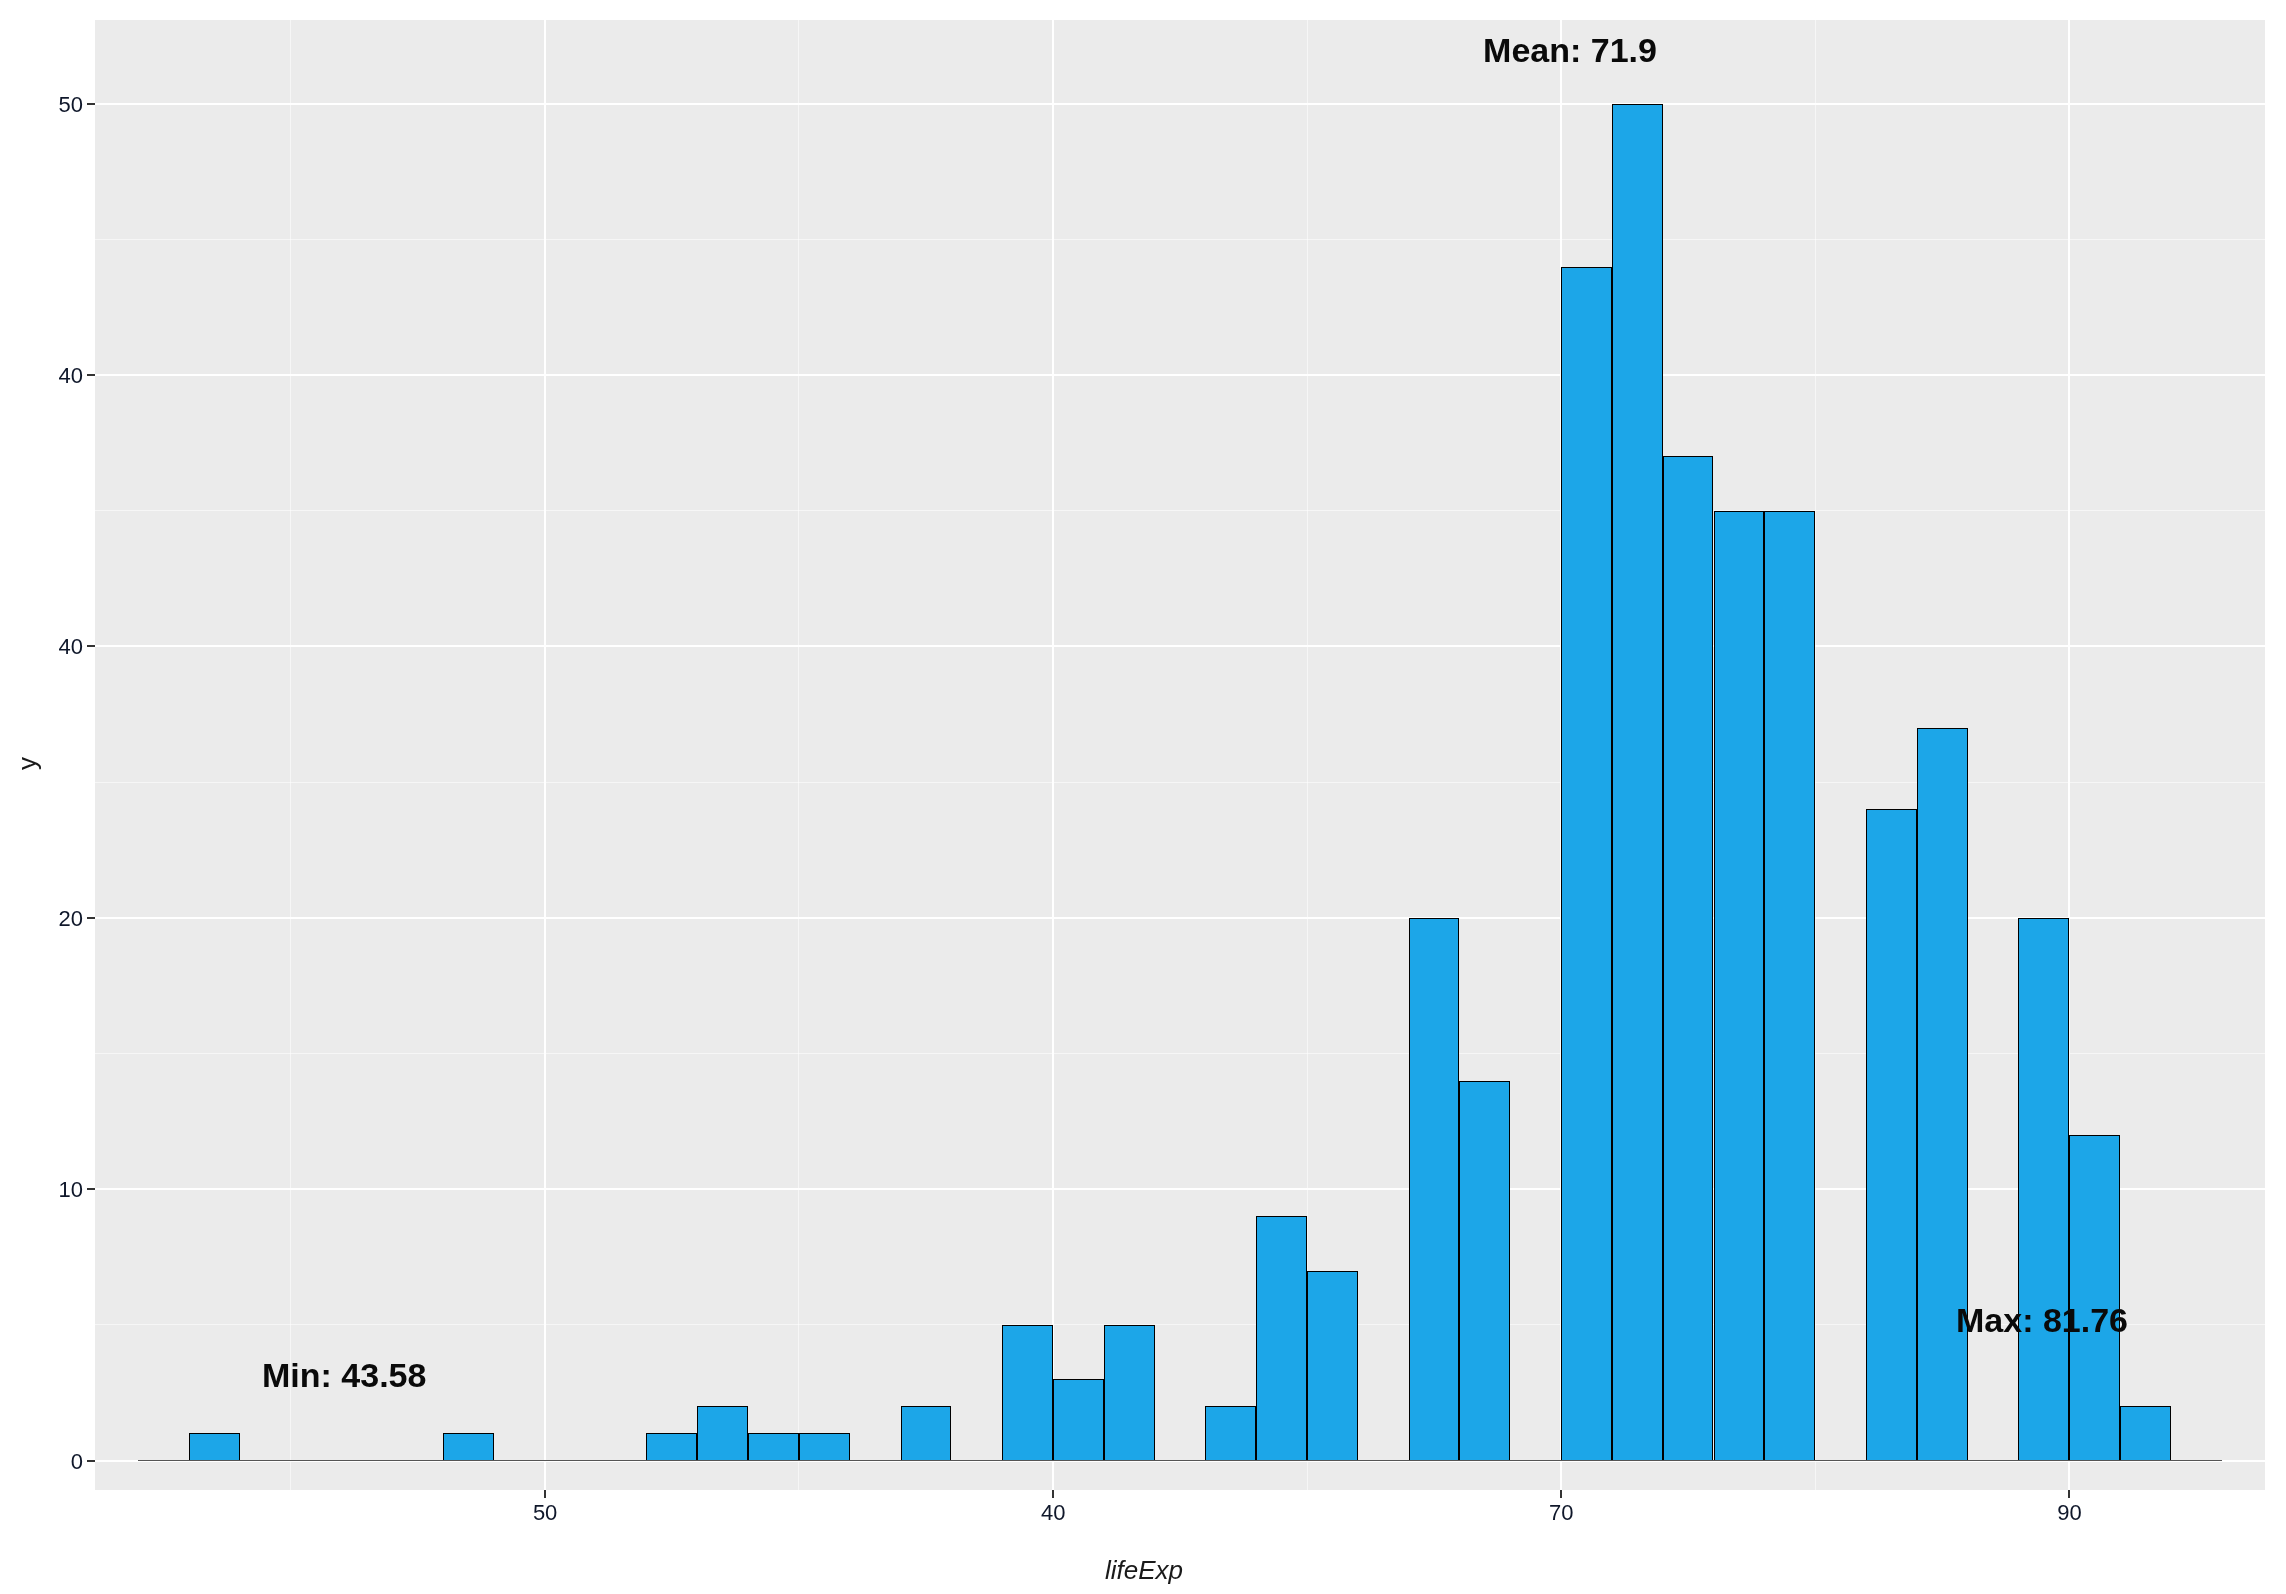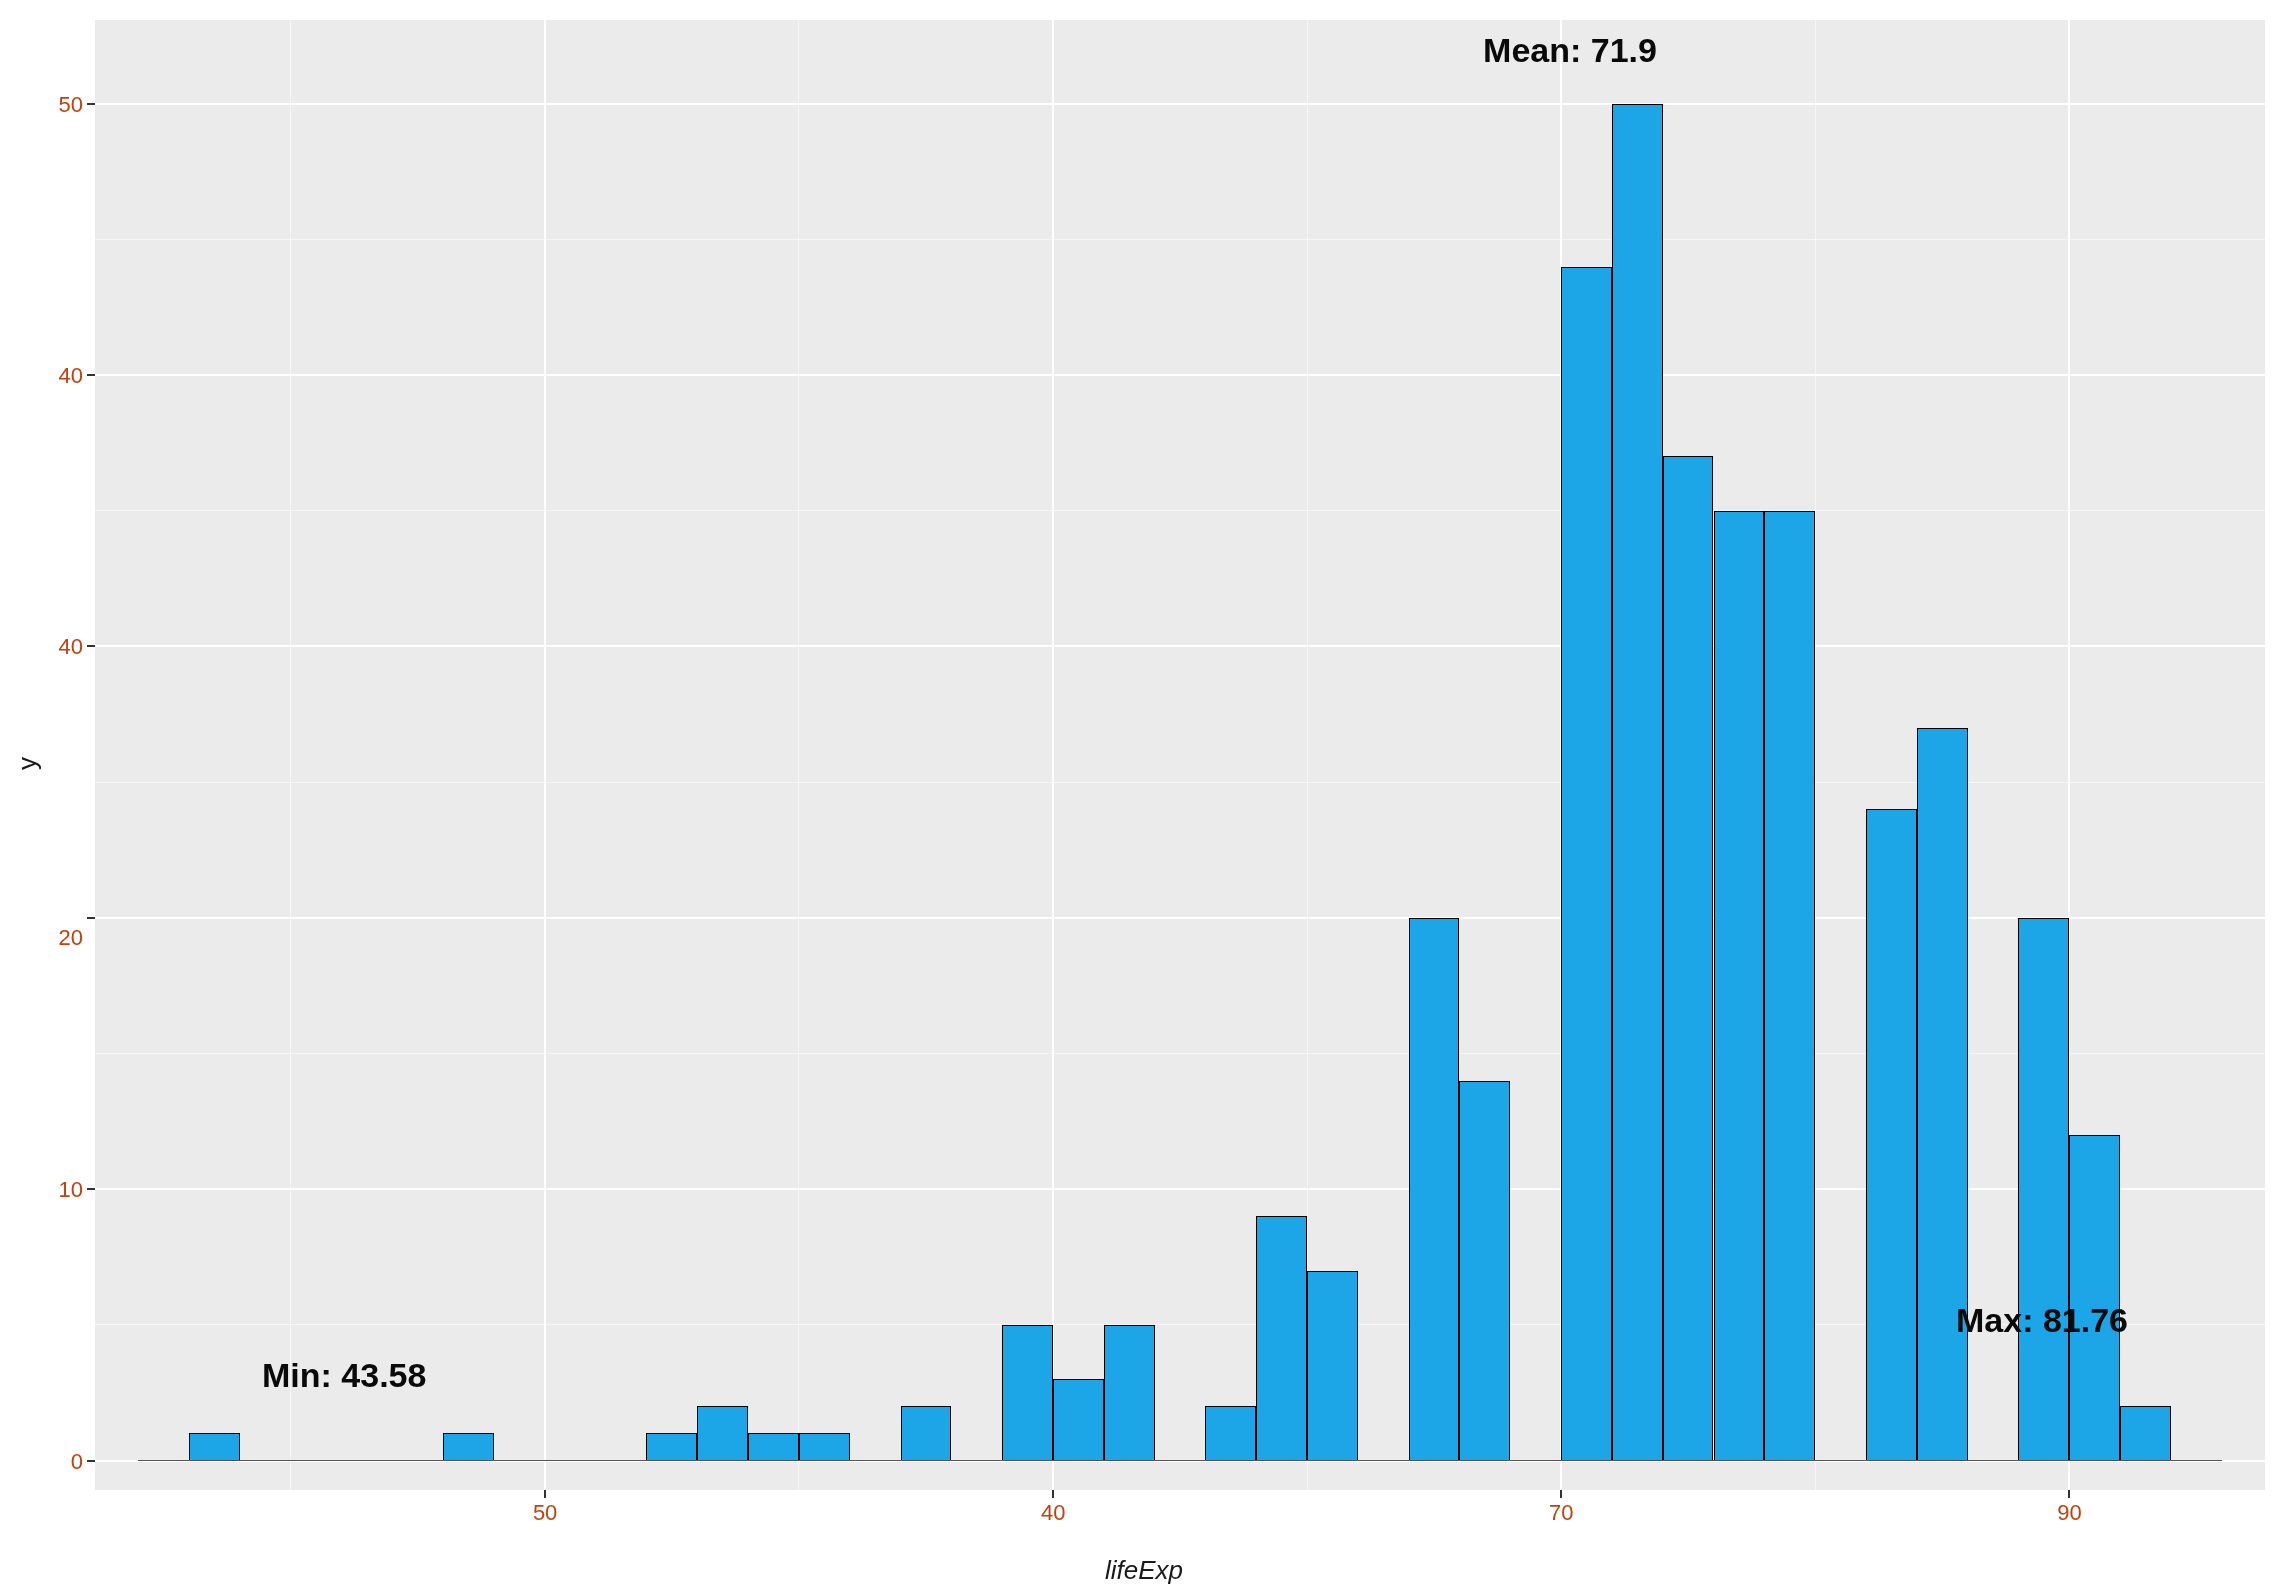--- a/index.html
+++ b/index.html
@@ -21,21 +21,21 @@
     background: #ebebeb;
   }
   .gridline {
     position: absolute;
     background: #ffffff;
   }
   .gridline.major { opacity: 1; }
   .gridline.minor { opacity: 0.55; }
   .tick-label {
     position: absolute;
-    color: #c2410c;
+    color: #0f172a;
     font-size: 22px;
     white-space: nowrap;
   }
   .tick-mark {
     position: absolute;
     background: #333333;
   }
   .axis-title {
     position: absolute;
     color: #1a1a1a;
@@ -117,21 +117,21 @@
       <div class="baseline" style="left: 43.4px; top: 1440.1px; width: 2083.2px; height: 1px;"></div>
       <div class="annotation" style="top: 1335.76px; left: 221.234px; transform: translateX(-50%); margin-left: 28px;">Min: 43.58</div>
       <div class="annotation" style="top: 11.4px; left: 1475px; transform: translateX(-50%);">Mean: 71.9</div>
       <div class="annotation" style="top: 1281.48px; right: 137px;">Max: 81.76</div>
     </div>
 
 <div class="tick-label" style="right: 2203px; top: 1448.6px; text-align: right;">0</div>
     <div class="tick-mark" style="left: 87px; top: 1459.6px; width: 8px; height: 2px;"></div>
     <div class="tick-label" style="right: 2203px; top: 1177.22px; text-align: right;">10</div>
     <div class="tick-mark" style="left: 87px; top: 1188.22px; width: 8px; height: 2px;"></div>
-    <div class="tick-label" style="right: 2203px; top: 905.831px; text-align: left; margin-top: 19px;">20</div>
+    <div class="tick-label" style="right: 2203px; top: 905.831px; text-align: left;">20</div>
     <div class="tick-mark" style="left: 87px; top: 916.831px; width: 8px; height: 2px;"></div>
     <div class="tick-label" style="right: 2203px; top: 634.446px; text-align: right;">40</div>
     <div class="tick-mark" style="left: 87px; top: 645.446px; width: 8px; height: 2px;"></div>
     <div class="tick-label" style="right: 2203px; top: 363.062px; text-align: right;">40</div>
     <div class="tick-mark" style="left: 87px; top: 374.062px; width: 8px; height: 2px;"></div>
     <div class="tick-label" style="right: 2203px; top: 91.6769px; text-align: right;">50</div>
     <div class="tick-mark" style="left: 87px; top: 102.677px; width: 8px; height: 2px;"></div>
     <div class="tick-label" style="left: 532.878px; top: 1500px;">50</div>
     <div class="tick-mark" style="left: 543.878px; top: 1490px; width: 2px; height: 8px;"></div>
     <div class="tick-label" style="left: 1040.98px; top: 1500px;">40</div>

